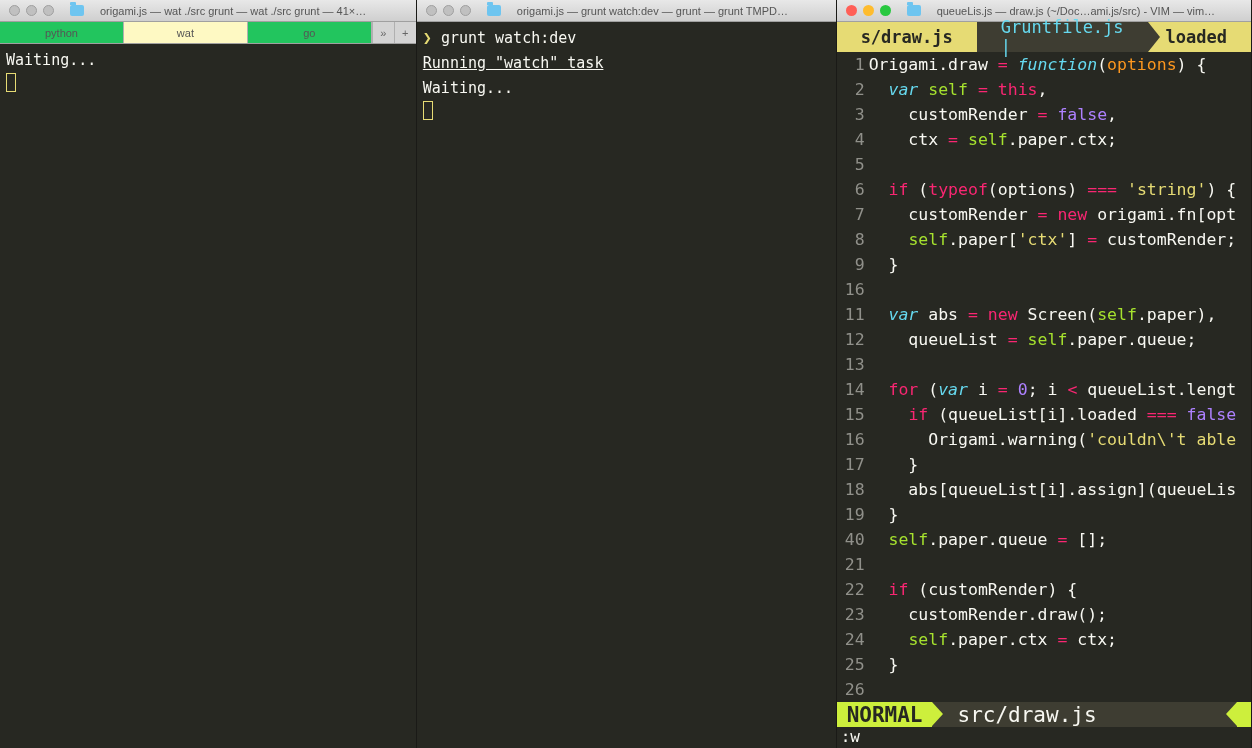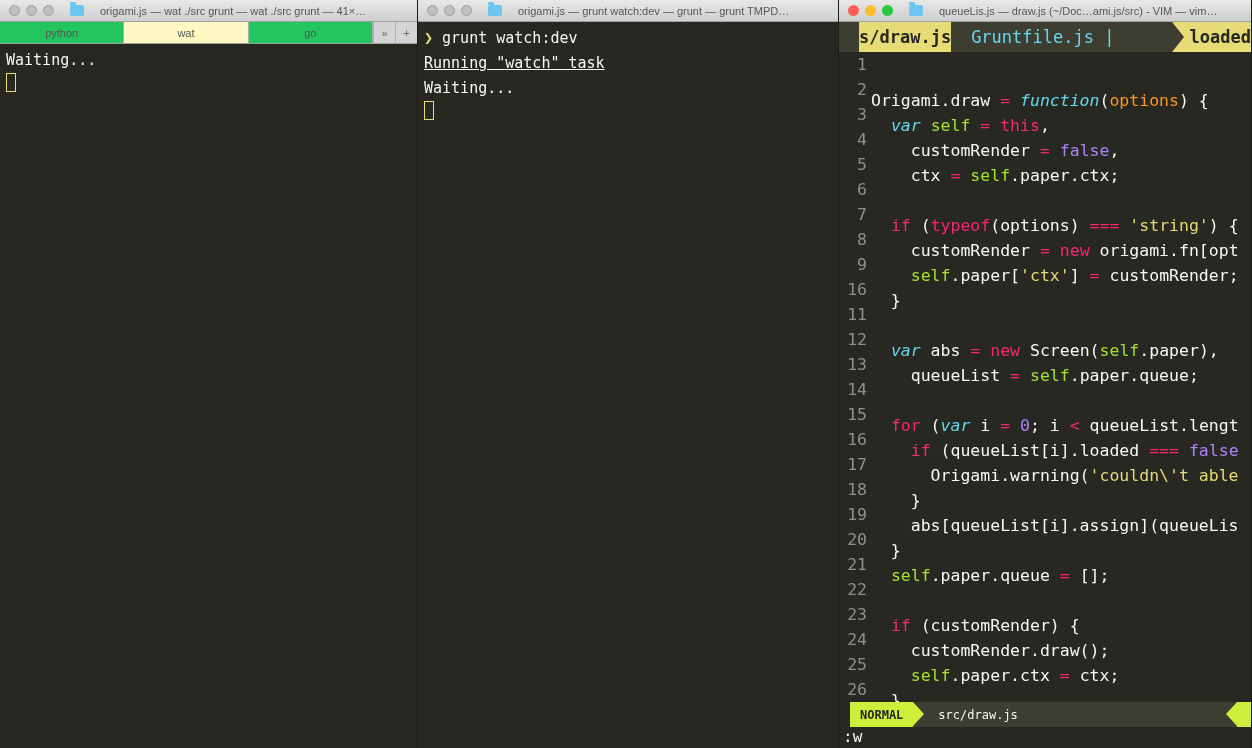--- a/index.html
+++ b/index.html
@@ -108,24 +108,23 @@
 }
 
 .vim-tabline {
   height: 30px;
   background: #3e3d32;
   display: flex;
   align-items: stretch;
   font-size: 17px;
 }
 .vim-tab {
-  padding: 3px 0;
-  display: flex;
-  align-items: center;
-  margin-left: 20px;
+  padding: 3px 24px;
+  display: flex;
+  align-items: center;
 }
 .vim-tab.active { background: #e6db74; color: #272822; font-weight: bold; }
 .vim-tab.inactive { color: #66d9ef; }
 .vim-tab-spacer { flex: 1; }
 .vim-tab.buffers {
   background: #e6db74;
   color: #272822;
   font-weight: bold;
   position: relative;
   padding-left: 18px;
@@ -147,29 +146,28 @@
   font-size: 16.5px;
 }
 .gutter {
   width: 32px;
   text-align: right;
   color: #90908a;
   padding-right: 4px;
   user-select: none;
 }
 .gutter div { height: 25px; }
-.code { flex: 1; overflow: hidden; white-space: pre; margin-top: 36px; }
+.code { flex: 1; overflow: hidden; white-space: pre; }
 .code .line { height: 25px; }
 
 .vim-status {
   height: 25px;
   display: flex;
   align-items: stretch;
-  font-size: 12px;
-  margin-left: 11px;
+  font-size: 21px;
 }
 .mode-badge {
   background: #cdef3c;
   color: #272822;
   font-weight: bold;
   padding: 0 10px;
   display: flex;
   align-items: center;
   position: relative;
 }
@@ -295,21 +293,21 @@
         <div>16</div>
         <div>11</div>
         <div>12</div>
         <div>13</div>
         <div>14</div>
         <div>15</div>
         <div>16</div>
         <div>17</div>
         <div>18</div>
         <div>19</div>
-        <div>20</div>
+        <div>40</div>
         <div>21</div>
         <div>22</div>
         <div>23</div>
         <div>24</div>
         <div>25</div>
         <div>26</div>
       </div>
     <div class="code" id="code"><div class="line"><span class="id">Origami.draw </span><span class="op">=</span><span class="id"> </span><span class="fn">function</span><span class="id">(</span><span class="param">options</span><span class="id">) {</span></div><div class="line"><span class="id">  </span><span class="st">var</span><span class="id"> </span><span class="def">self</span><span class="id"> </span><span class="op">=</span><span class="id"> </span><span class="kw">this</span><span class="id">,</span></div><div class="line"><span class="id">    customRender </span><span class="op">=</span><span class="id"> </span><span class="bool">false</span><span class="id">,</span></div><div class="line"><span class="id">    ctx </span><span class="op">=</span><span class="id"> </span><span class="def">self</span><span class="id">.paper.ctx;</span></div><div class="line"><span class="id"></span></div><div class="line"><span class="id">  </span><span class="kw">if</span><span class="id"> (</span><span class="kw">typeof</span><span class="id">(options) </span><span class="op">===</span><span class="id"> </span><span class="str">'string'</span><span class="id">) {</span></div><div class="line"><span class="id">    customRender </span><span class="op">=</span><span class="id"> </span><span class="kw">new</span><span class="id"> origami.fn[opt</span></div><div class="line"><span class="id">    </span><span class="def">self</span><span class="id">.paper[</span><span class="str">'ctx'</span><span class="id">] </span><span class="op">=</span><span class="id"> customRender;</span></div><div class="line"><span class="id">  }</span></div><div class="line"><span class="id"></span></div><div class="line"><span class="id">  </span><span class="st">var</span><span class="id"> abs </span><span class="op">=</span><span class="id"> </span><span class="kw">new</span><span class="id"> Screen(</span><span class="def">self</span><span class="id">.paper),</span></div><div class="line"><span class="id">    queueList </span><span class="op">=</span><span class="id"> </span><span class="def">self</span><span class="id">.paper.queue;</span></div><div class="line"><span class="id"></span></div><div class="line"><span class="id">  </span><span class="kw">for</span><span class="id"> (</span><span class="st">var</span><span class="id"> i </span><span class="op">=</span><span class="id"> </span><span class="num">0</span><span class="id">; i </span><span class="op">&lt;</span><span class="id"> queueList.lengt</span></div><div class="line"><span class="id">    </span><span class="kw">if</span><span class="id"> (queueList[i].loaded </span><span class="op">===</span><span class="id"> </span><span class="bool">false</span></div><div class="line"><span class="id">      Origami.warning(</span><span class="str">'couldn\'t able</span></div><div class="line"><span class="id">    }</span></div><div class="line"><span class="id">    abs[queueList[i].assign](queueLis</span></div><div class="line"><span class="id">  }</span></div><div class="line"><span class="id">  </span><span class="def">self</span><span class="id">.paper.queue </span><span class="op">=</span><span class="id"> [];</span></div><div class="line"><span class="id"></span></div><div class="line"><span class="id">  </span><span class="kw">if</span><span class="id"> (customRender) {</span></div><div class="line"><span class="id">    customRender.draw();</span></div><div class="line"><span class="id">    </span><span class="def">self</span><span class="id">.paper.ctx </span><span class="op">=</span><span class="id"> ctx;</span></div><div class="line"><span class="id">  }</span></div><div class="line"><span class="id"></span></div></div>
   </div>
   <div class="vim-status">

